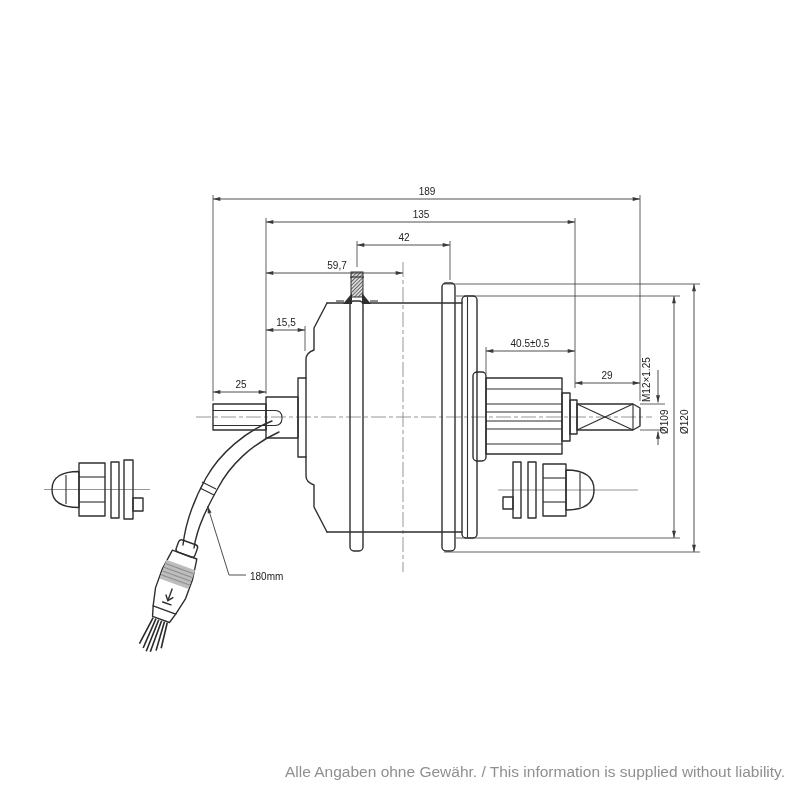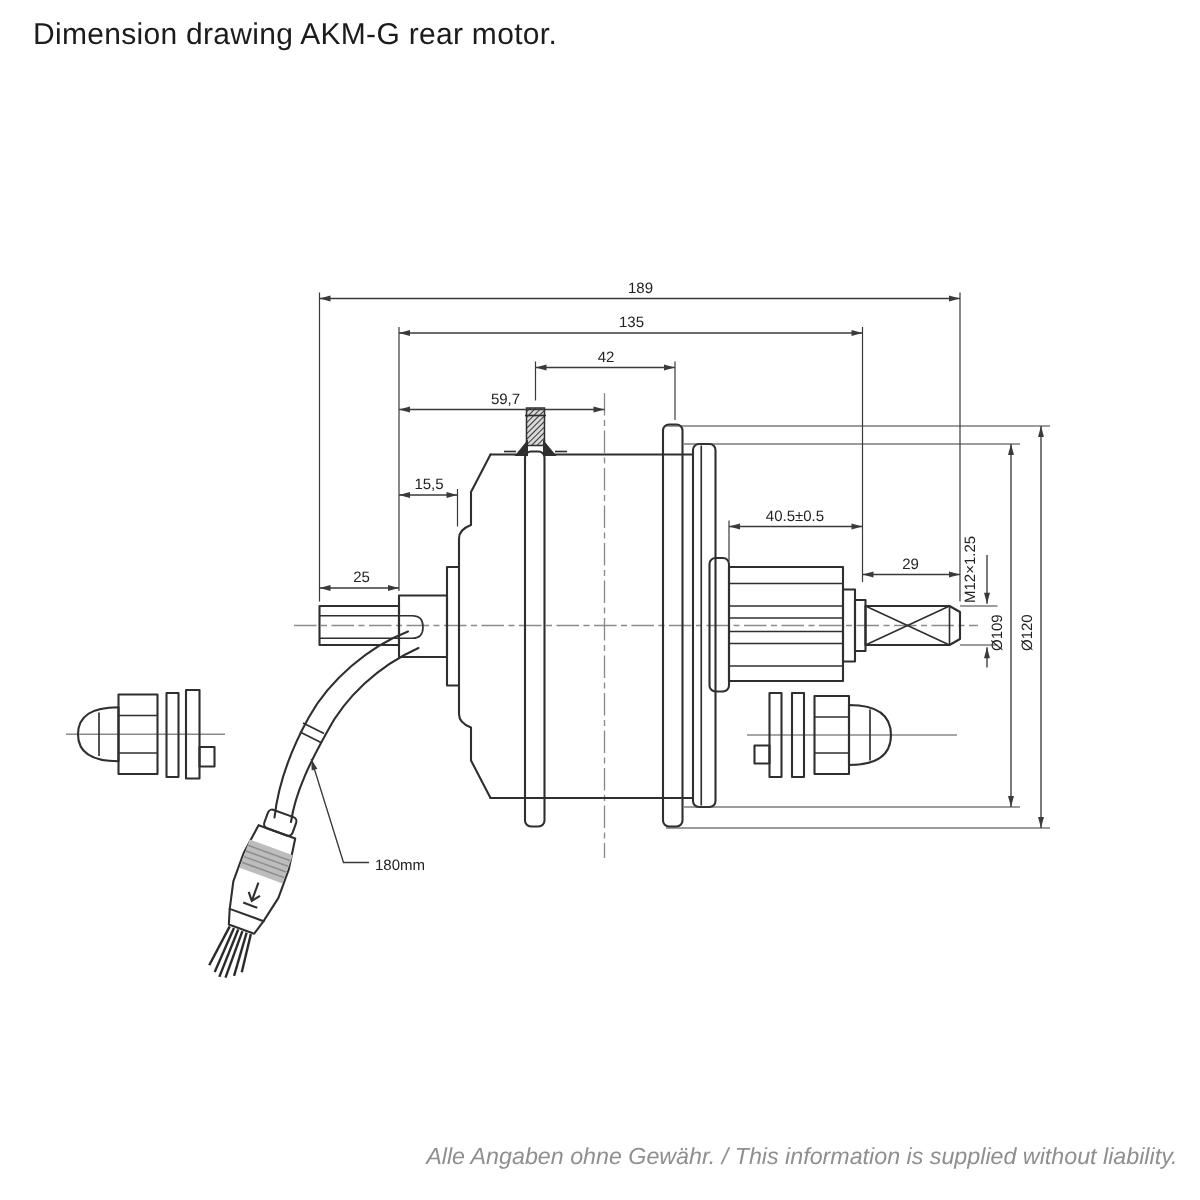--- a/index.html
+++ b/index.html
@@ -7,37 +7,36 @@
     --footer_text:#8f8f8f; --title_text:#1c1c1c; --background:#ffffff;
   }
   html,body{margin:0;padding:0;}
   body{
     width:800px;height:800px;position:relative;background:var(--background);
     font-family:"Liberation Sans","DejaVu Sans",sans-serif;overflow:hidden;
   }
   .title-block{position:absolute;left:22px;top:10px;color:var(--title_text);
     font-size:20px;line-height:26px;letter-spacing:0.2px;}
   .footer{position:absolute;right:15px;top:763px;color:var(--footer_text);
-    font-size:15.5px;font-style:italic;}
+    font-size:15.5px;}
   svg{position:absolute;left:0;top:0;}
   .outline{fill:none;stroke:var(--line);stroke-width:1.4;stroke-linejoin:round;stroke-linecap:round;}
   .outline-thin{fill:none;stroke:var(--line);stroke-width:1.1;stroke-linejoin:round;}
   .dimline{fill:none;stroke:var(--dim);stroke-width:0.9;}
   .extline{fill:none;stroke:var(--dim);stroke-width:0.8;}
   .cline{fill:none;stroke:var(--centerline);stroke-width:0.9;}
   .cline-dash{stroke-dasharray:15 3 4 3;}
   .dimtext{fill:#222;font-size:10px;font-family:"Liberation Sans","DejaVu Sans",sans-serif;}
   .solid{fill:var(--line);stroke:none;}
   .bandfill{fill:var(--band);stroke:none;}
 </style>
 </head>
 <body>
 
 <div class="title-block">
-  <div>Dimension drawing AKM-G rear motor.</div>
 </div>
 
 <svg width="800" height="800" viewBox="0 0 800 800">
   <defs>
     <marker id="arr" viewBox="0 0 10 6" refX="9.4" refY="3" markerWidth="9.5" markerHeight="5.5" orient="auto-start-reverse">
       <path d="M0.5,0.6 L9.4,3 L0.5,5.4 Z" fill="#3a3a3a"></path>
     </marker>
     <pattern id="hatch" width="2.6" height="2.6" patternUnits="userSpaceOnUse" patternTransform="rotate(45)">
       <rect width="2.6" height="2.6" fill="#d8d8d8"></rect>
       <line x1="0" y1="0" x2="0" y2="2.6" stroke="#333" stroke-width="1.3"></line>

